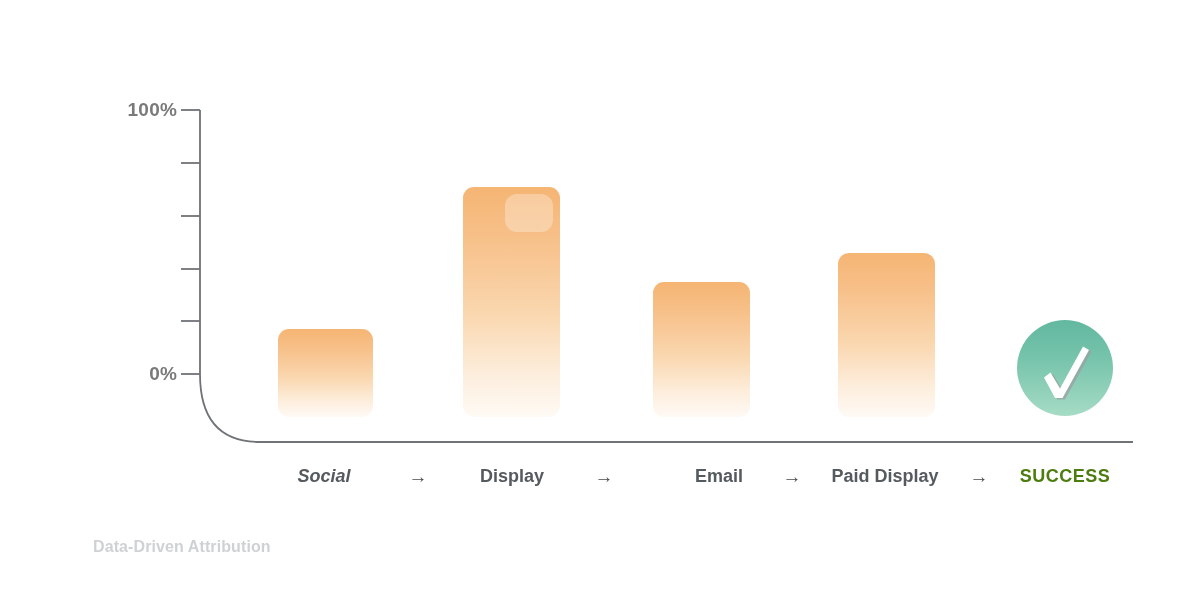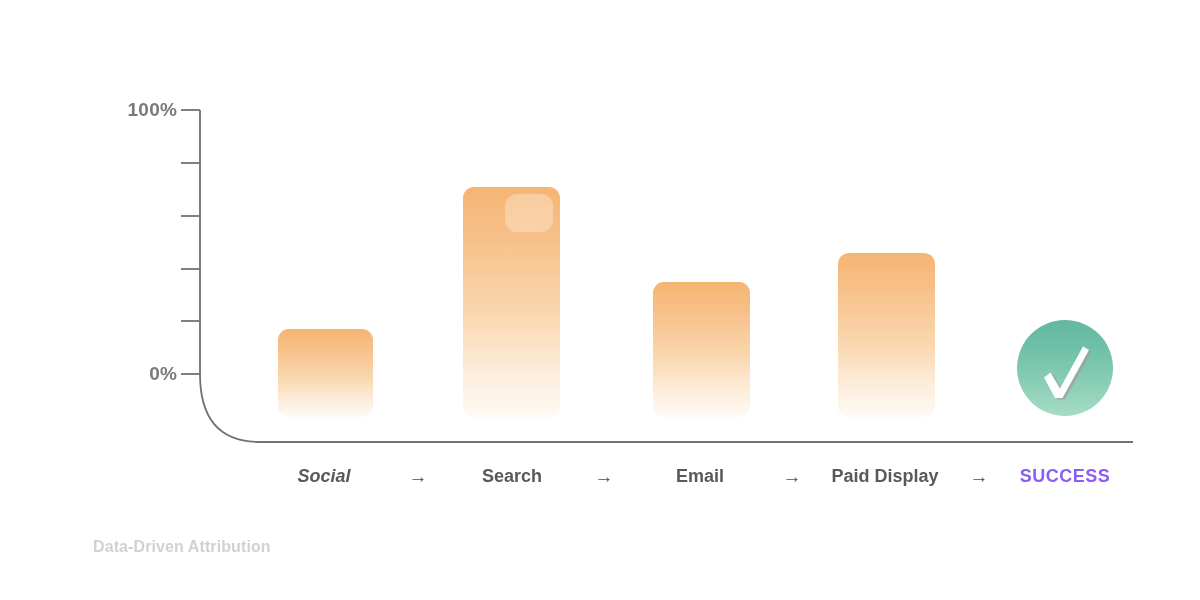--- a/index.html
+++ b/index.html
@@ -78,21 +78,21 @@
   
   .xlabel {
     position: absolute;
     top: 466px;
     text-align: center;
     font-size: 18px;
     font-weight: bold;
     color: #555a5e;
     white-space: nowrap;
   }
-  .xlabel.success-label { color: #8b5cf6; letter-spacing: 0.5px; }
+  .xlabel.success-label { color: #4d7c0f; letter-spacing: 0.5px; }
   .xarrow {
     position: absolute;
     top: 466px;
     text-align: center;
     font-size: 19px;
     color: #4a4a4a;
     white-space: nowrap;
   }
 
   
@@ -138,24 +138,24 @@
   <div id="success-circle">
     <svg id="success-check" viewBox="0 0 96 96">
       <path d="M33.5,52.5 L43,68.5 L66,26.5 L72,30 L45.5,78 L38,78 L27,57.5 Z" fill="#9aa0a3" opacity="0.75" transform="translate(2.5,1.5)"></path>
       <path d="M33.5,52.5 L43,68.5 L66,26.5 L72,30 L45.5,78 L38,78 L27,57.5 Z" fill="#ffffff"></path>
     </svg>
   </div>
 
   <div class="xlabel" style="left:213px; width:132px;font-style:italic;">Social</div>
   <div class="xarrow" style="left:345px; width:56px;">→</div>
 
-  <div class="xlabel" style="left:401px; width:132px;">Search</div>
+  <div class="xlabel" style="left:401px; width:132px;">Display</div>
   <div class="xarrow" style="left:533px; width:52px;">→</div>
 
-  <div class="xlabel" style="left:589px; width:132px;">Email</div>
+  <div class="xlabel" style="left:608px; width:132px;">Email</div>
   <div class="xarrow" style="left:721px; width:52px;">→</div>
 
   <div class="xlabel" style="left:773px; width:134px;">Paid Display</div>
   <div class="xarrow" style="left:907px; width:54px;">→</div>
 
   <div class="xlabel success-label" style="left:954px; width:132px;">SUCCESS</div>
 
   <div id="caption">Data-Driven Attribution</div>
 
 </div>

